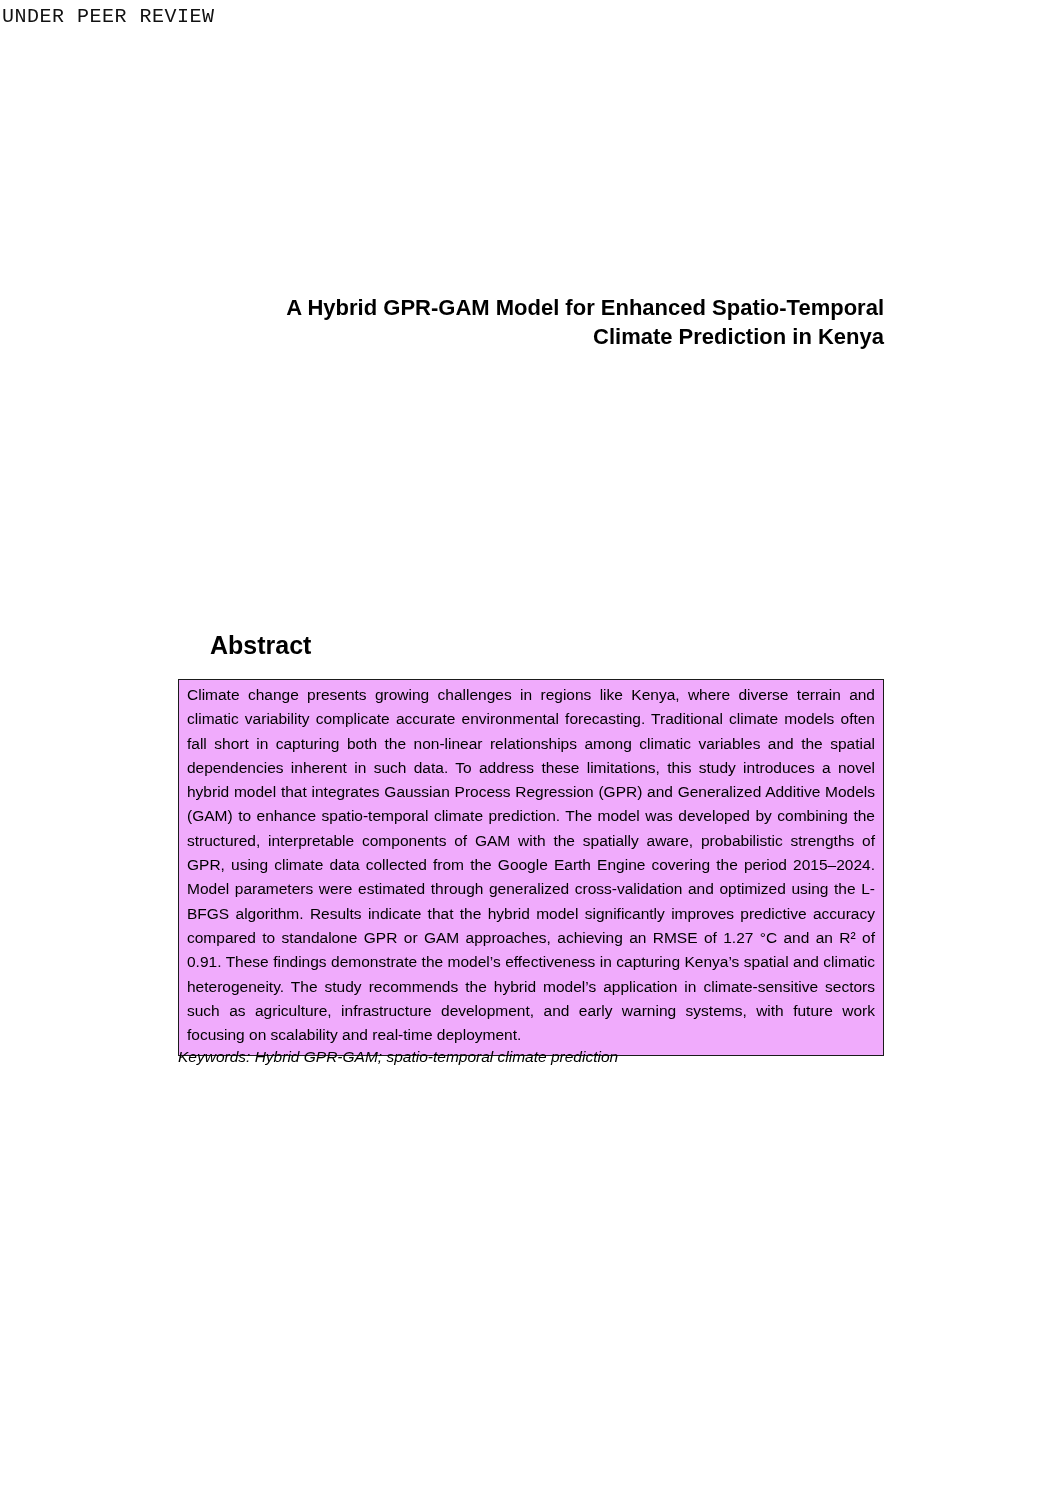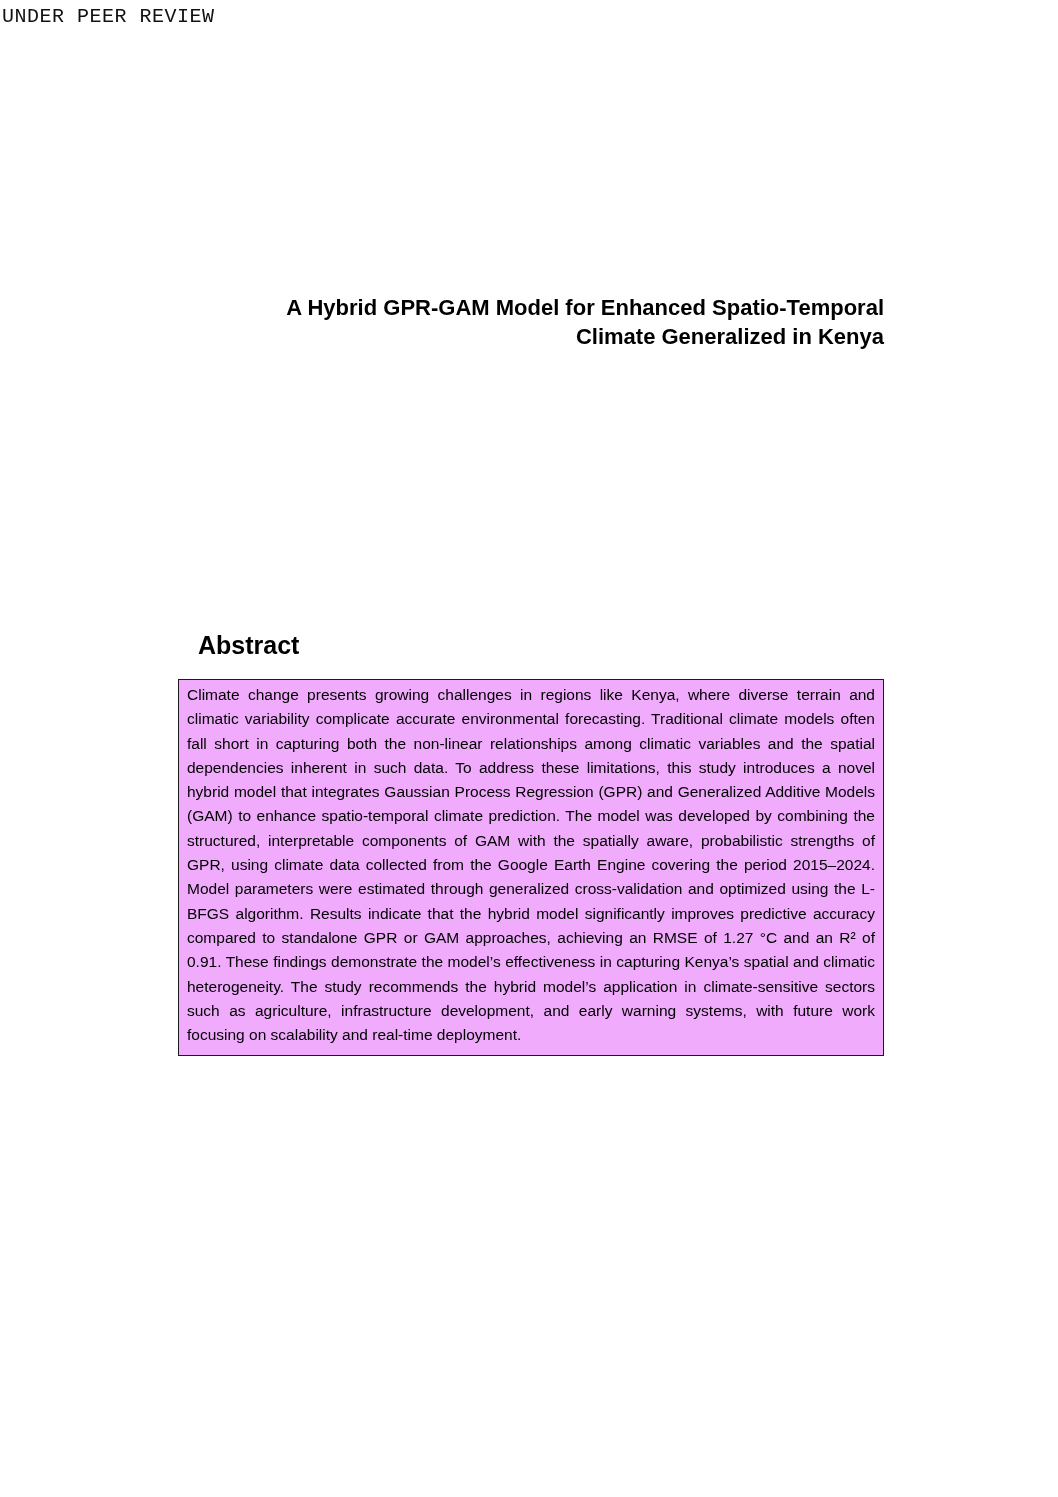--- a/index.html
+++ b/index.html
@@ -35,21 +35,21 @@
     font-weight: bold;
     font-size: 22px;
     line-height: 29px;
     color: #000000;
   }
   .title-line {
     display: block;
   }
   .abstract-heading {
     position: absolute;
-    left: 198px;
+    left: 210px;
     top: 631px;
     margin: 0;
     font-size: 25px;
     font-weight: bold;
     color: #000000;
   }
   .abstract-box {
     position: absolute;
     left: 178px;
     top: 679px;
@@ -80,23 +80,24 @@
 </style>
 </head>
 <body>
 
 <div class="page">
 
   <div class="review-banner">UNDER PEER REVIEW</div>
 
   <h1 class="title-block" style="margin:0;">
     <span class="title-line">A Hybrid GPR-GAM Model for Enhanced Spatio-Temporal</span>
-    <span class="title-line">Climate Generalized in Kenya</span>
+    <span class="title-line">Climate Prediction in Kenya</span>
   </h1>
 
   <h2 class="abstract-heading">Abstract</h2>
 
   <div class="abstract-box">
     <p class="abstract-text">Climate change presents growing challenges in regions like Kenya, where diverse terrain and climatic variability complicate accurate environmental forecasting. Traditional climate models often fall short in capturing both the non-linear relationships among climatic variables and the spatial dependencies inherent in such data. To address these limitations, this study introduces a novel hybrid model that integrates Gaussian Process Regression (GPR) and Generalized Additive Models (GAM) to enhance spatio-temporal climate prediction. The model was developed by combining the structured, interpretable components of GAM with the spatially aware, probabilistic strengths of GPR, using climate data collected from the Google Earth Engine covering the period 2015–2024. Model parameters were estimated through generalized cross-validation and optimized using the L-BFGS algorithm. Results indicate that the hybrid model significantly improves predictive accuracy compared to standalone GPR or GAM approaches, achieving an RMSE of 1.27 °C and an R² of 0.91. These findings demonstrate the model’s effectiveness in capturing Kenya’s spatial and climatic heterogeneity. The study recommends the hybrid model’s application in climate-sensitive sectors such as agriculture, infrastructure development, and early warning systems, with future work focusing on scalability and real-time deployment.</p>
   </div>
 
+  <p class="keywords-line">Keywords: Hybrid GPR-GAM; spatio-temporal climate prediction</p>
 
 </div>
 
 </body></html>

